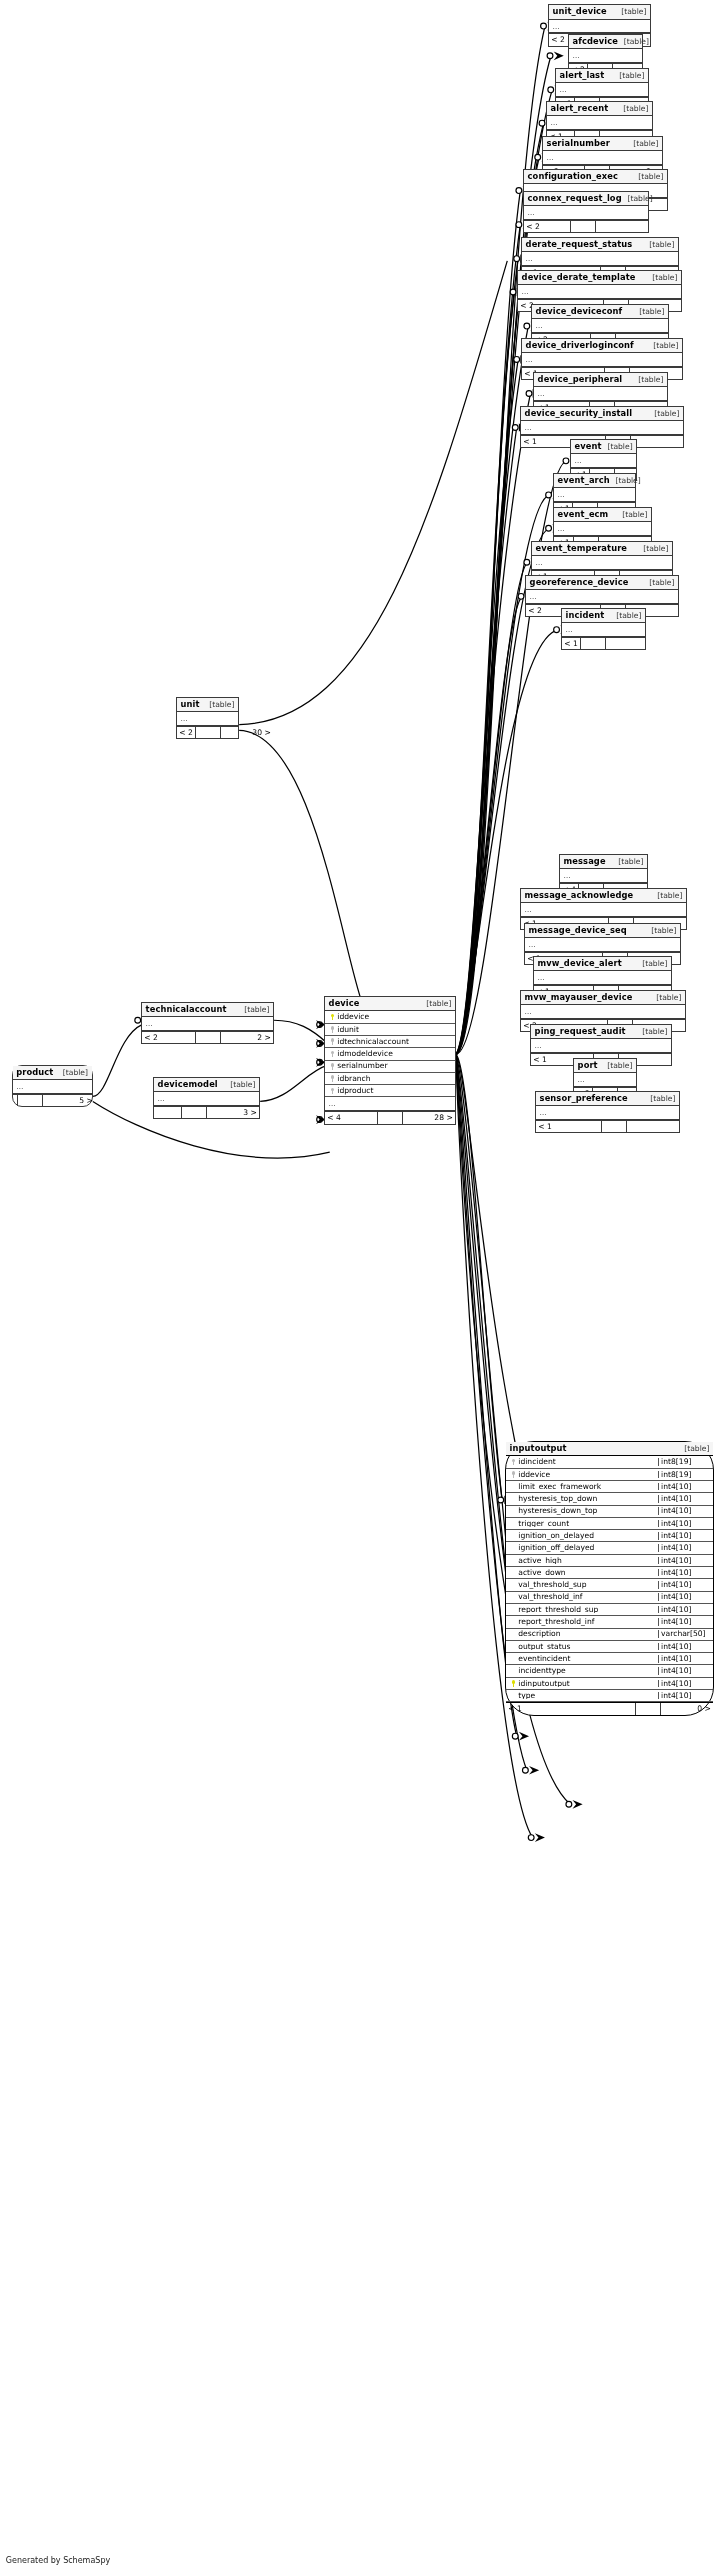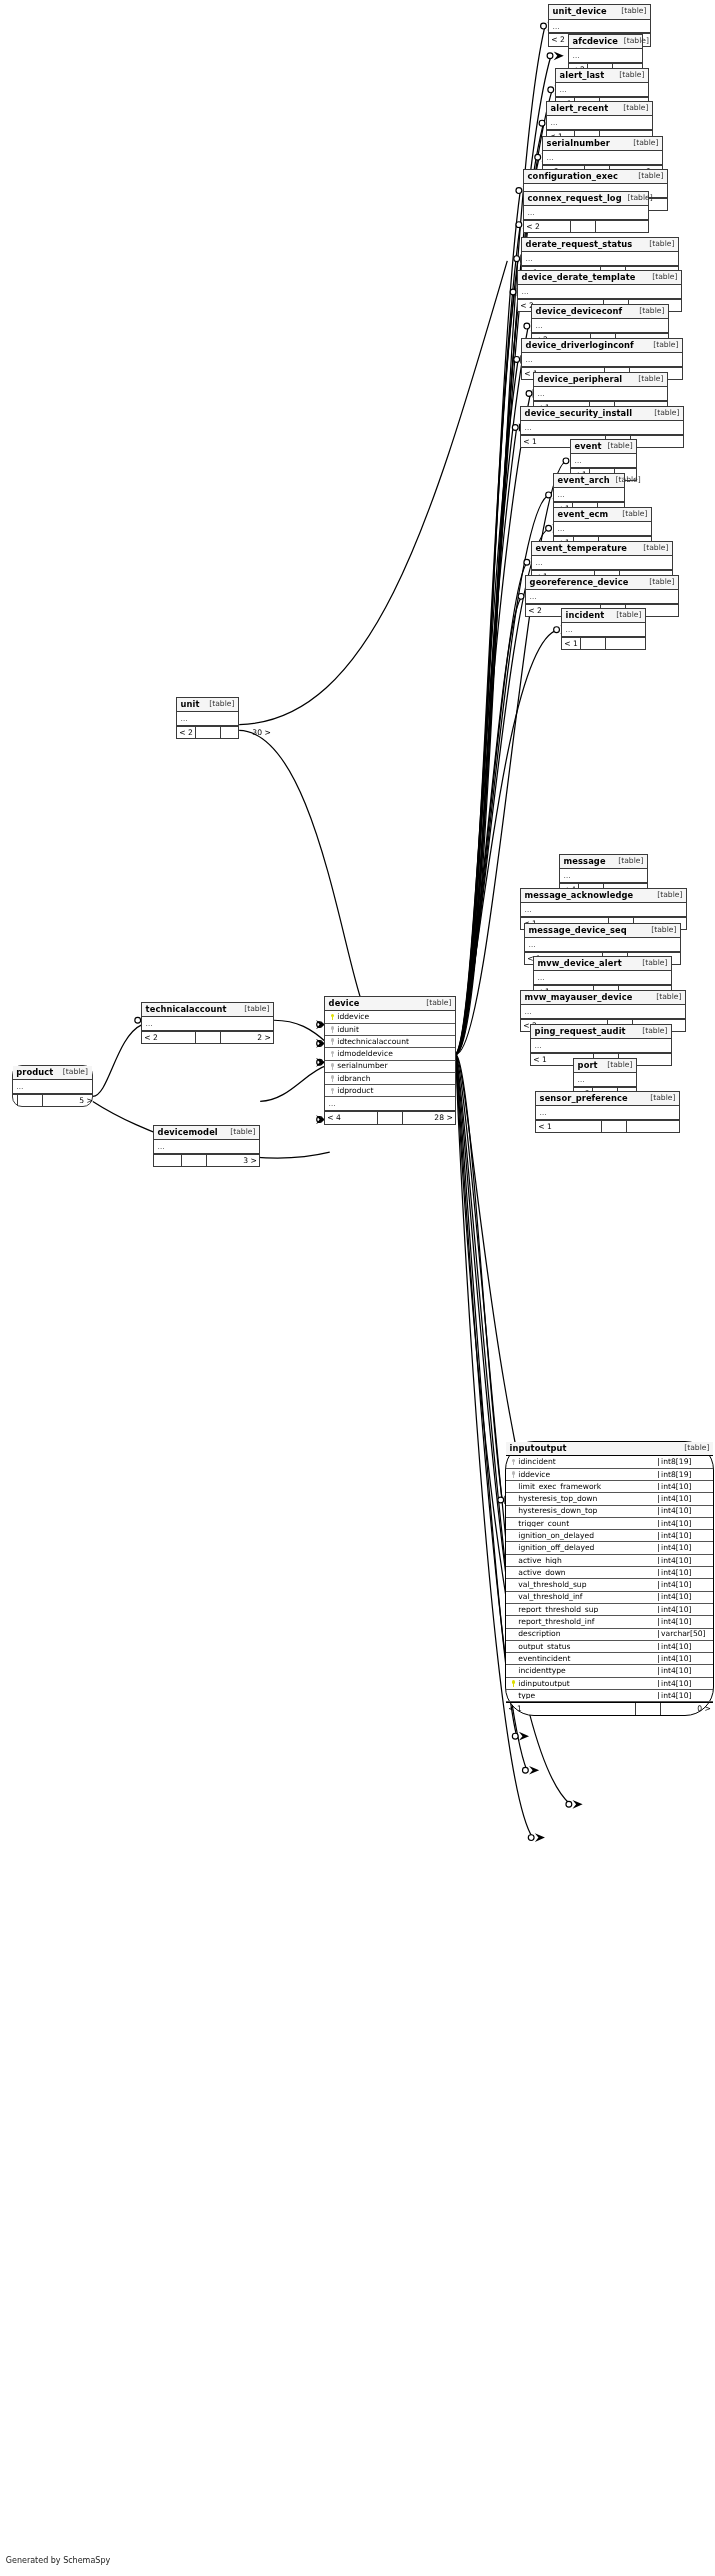--- a/index.html
+++ b/index.html
@@ -38,21 +38,21 @@
     z-index: 5;
   }
   .node.thick { border-width: 1.4px; border-color: #000; }
 
   .node-title {
     box-sizing: border-box;
     background: #f5f5f5;
     border-bottom: 0.7px solid #3a3a3a;
     padding: 2.2px 3.6px 2.9px 3.6px;
     display: flex;
-    align-items: flex-start;
+    align-items: flex-end;
     white-space: nowrap;
   }
   .node.thick > .node-title { border-bottom-width: 1.4px; border-bottom-color:#000; }
   .node-title .tname {
     font-weight: bold;
     font-size: 8.3px;
     letter-spacing: 0.1px;
     color: #000;
   }
   .node-title .ttag {
@@ -445,21 +445,21 @@
           <span class="tname">event</span>
           <span class="ttag">[table]</span>
         </div>
         <div class="ellipsis-row">…</div>
         <div class="node-foot">
           <div class="foot-l">&lt; 1</div>
           <div class="foot-m"></div>
           <div class="foot-r"></div>
         </div>
       </div>
-      <div class="node" style="left: 553px; top: 473px; width: 72px;">
+      <div class="node" style="left: 553px; top: 473px; width: 83px;">
         <div class="node-title">
           <span class="tname">event_arch</span>
           <span class="ttag">[table]</span>
         </div>
         <div class="ellipsis-row">…</div>
         <div class="node-foot">
           <div class="foot-l">&lt; 1</div>
           <div class="foot-m"></div>
           <div class="foot-r"></div>
         </div>
@@ -637,21 +637,21 @@
           <span class="tname">product</span>
           <span class="ttag">[table]</span>
         </div>
         <div class="ellipsis-row">…</div>
         <div class="node-foot">
           <div class="foot-l"></div>
           <div class="foot-m"></div>
           <div class="foot-r">5 &gt;</div>
         </div>
       </div>
-      <div class="node" style="left: 153px; top: 1077px; width: 107px; margin-top: 48px;">
+      <div class="node" style="left: 153px; top: 1077px; width: 107px;">
         <div class="node-title">
           <span class="tname">devicemodel</span>
           <span class="ttag">[table]</span>
         </div>
         <div class="ellipsis-row">…</div>
         <div class="node-foot">
           <div class="foot-l"></div>
           <div class="foot-m"></div>
           <div class="foot-r">3 &gt;</div>
         </div>

